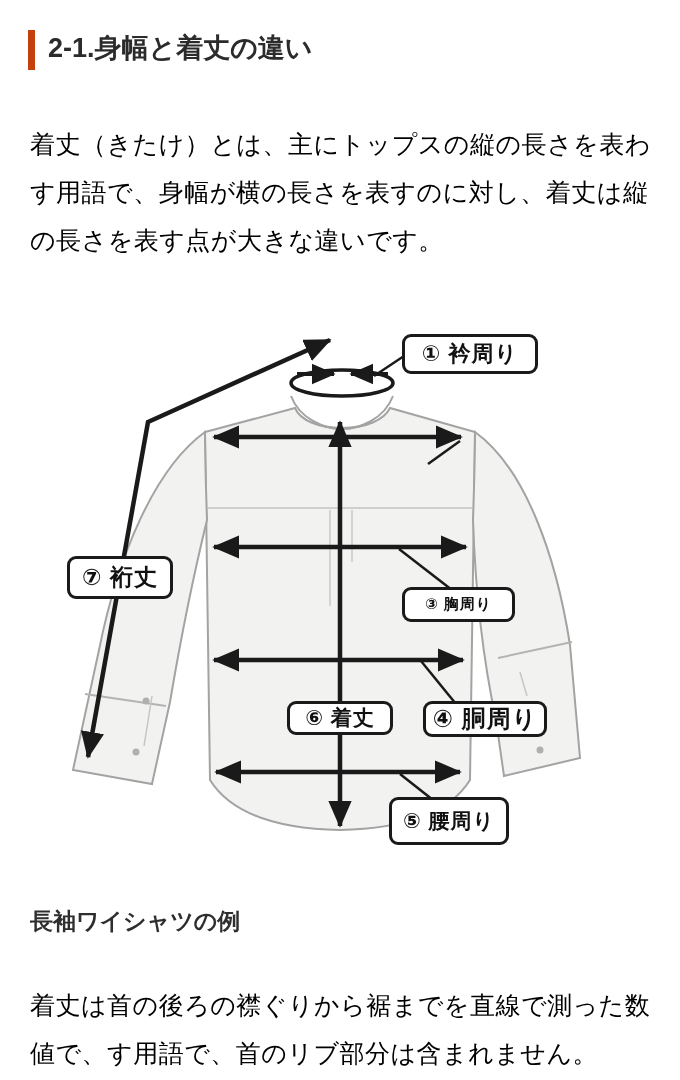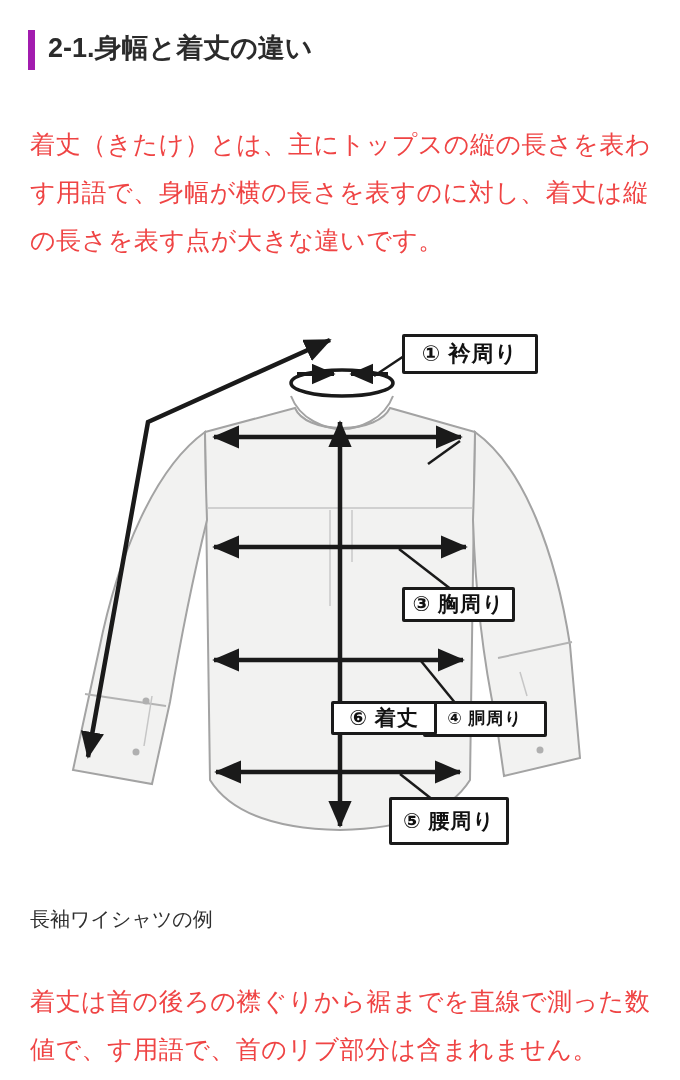--- a/index.html
+++ b/index.html
@@ -3,45 +3,45 @@
 <meta charset="utf-8">
 <style>
   html,body{margin:0;padding:0;background:#ffffff;}
   body{
     width:680px;height:1080px;overflow:hidden;position:relative;
     font-family:"Liberation Sans","DejaVu Sans",sans-serif;
     color:#333;
   }
   .heading{
     margin:30px 30px 0 28px;
-    border-left:7px solid #a21caf;
+    border-left:7px solid #c2410c;
     padding:2px 0 4px 13px;
     font-size:27px;font-weight:bold;color:#2b2b2b;
     line-height:1.25;
   }
   .para{
     margin:50px 28px 0 30px;
-    font-size:25px;line-height:48px;color:#ef4444;
+    font-size:25px;line-height:48px;color:#000000;
     white-space:pre-line;
     letter-spacing:0.5px;
   }
   .diagram{
     position:relative;width:680px;height:552px;margin-top:56px;
   }
   .diagram svg{position:absolute;left:0;top:0;}
   .dlabel{
     position:absolute;box-sizing:border-box;
-    background:#fff;border:3px solid #1a1a1a;border-radius:2px;
+    background:#fff;border:3px solid #1a1a1a;border-radius:9px;
     display:flex;align-items:center;justify-content:center;
     font-weight:bold;color:#111;white-space:nowrap;
     font-size:22px;letter-spacing:1px;
   }
   .caption{
     margin:34px 30px 0 30px;
-    font-size:20px;font-weight:400;color:#2e2e2e;
+    font-size:23px;font-weight:700;color:#2e2e2e;
   }
   .para2{margin-top:44px;}
 </style>
 </head>
 <body>
 
 <h2 class="heading">2-1.身幅と着丈の違い</h2>
 
 <p class="para">着丈（きたけ）とは、主にトップスの縦の長さを表わ
 す用語で、身幅が横の長さを表すのに対し、着丈は縦
@@ -96,22 +96,23 @@
     <g stroke="#1a1a1a" stroke-width="2.5" fill="none">
       <path d="M404,36 L374,56"></path>
       <path d="M460,121 L428,144"></path>
       <path d="M399,229 L452,270"></path>
       <path d="M421,341 L456,384"></path>
       <path d="M400,454 L433,480"></path>
     </g>
   </svg>
 
   <div class="dlabel" style="left:402px;top:14px;width:136px;height:40px;">① 衿周り</div>
-  <div class="dlabel" style="left:402px;top:267px;width:113px;height:35px;font-size:21px;">③ 胸周り</div>
-  <div class="dlabel" style="left:423px;top:381px;width:124px;height:36px;font-size:17px;">④ 胴周り</div>
+  <div class="dlabel" style="left:402px;top:267px;width:113px;height:35px;font-size:15px;">③ 胸周り</div>
+  <div class="dlabel" style="left:423px;top:381px;width:124px;height:36px;font-size:24px;">④ 胴周り</div>
   <div class="dlabel" style="left:389px;top:477px;width:120px;height:48px;font-size:21px;">⑤ 腰周り</div>
-  <div class="dlabel" style="left:287px;top:381px;width:106px;height:34px;font-size:21px;margin-left:44px;">⑥ 着丈</div>
+  <div class="dlabel" style="left:287px;top:381px;width:106px;height:34px;font-size:21px;">⑥ 着丈</div>
+  <div class="dlabel" style="left:67px;top:236px;width:106px;height:43px;font-size:23px;">⑦ 裄丈</div>
 </div>
 
 <p class="caption">長袖ワイシャツの例</p>
 
 <p class="para para2">着丈は首の後ろの襟ぐりから裾までを直線で測った数
 値で、す用語で、首のリブ部分は含まれません。</p>
 
 </body></html>

